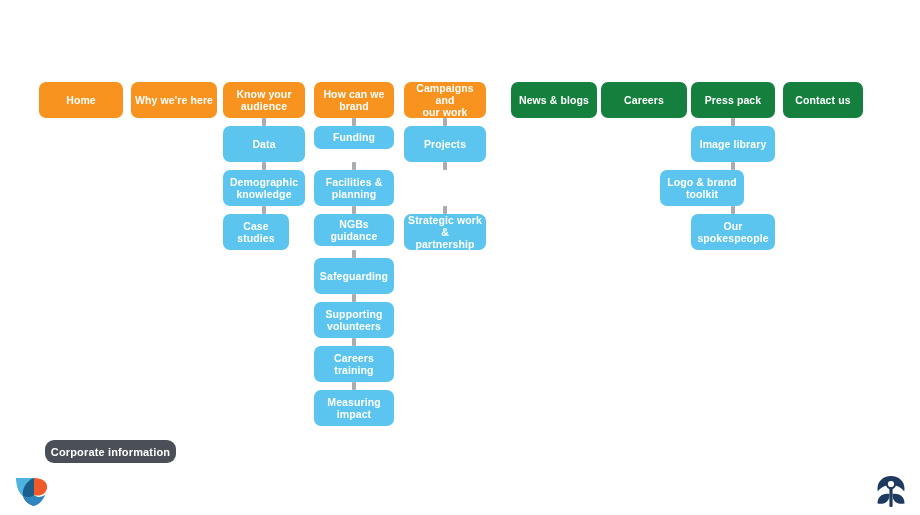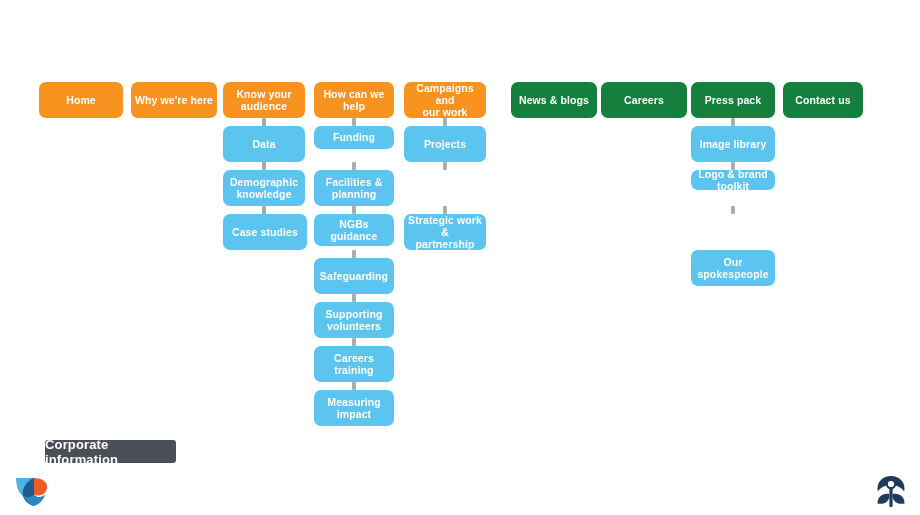--- a/index.html
+++ b/index.html
@@ -41,22 +41,22 @@
     background:#a7adb3;
     border-radius:1px;
   }
 
   
   .pill{
     position:absolute;
     box-sizing:border-box;
     background:#4b5058;
     color:#ffffff;
-    border-radius:3px;
-    font-size:13px;
+    border-radius:9px;
+    font-size:11px;
     font-weight:bold;
     display:flex;
     align-items:center;
     justify-content:center;
     letter-spacing:0.15px;
   }
 
   
   .logo{position:absolute;}
 </style>
@@ -67,23 +67,23 @@
     <div class="node lvl1" style="left: 23px; top: 82px; width: 84px; height: 36px; margin-left: 16px;">Home</div>
     <div class="node lvl1" style="left: 131px; top: 82px; width: 86px; height: 36px;">Why we're here</div>
     <div class="node lvl1" style="left: 223px; top: 82px; width: 82px; height: 36px;">Know your
 audience</div>
     <div class="connector" style="left: 262px; top: 118px; height: 8px;"></div>
     <div class="node lvl2" style="left: 223px; top: 126px; width: 82px; height: 36px;">Data</div>
     <div class="connector" style="left: 262px; top: 162px; height: 8px;"></div>
     <div class="node lvl2" style="left: 223px; top: 170px; width: 82px; height: 36px;">Demographic
 knowledge</div>
     <div class="connector" style="left: 262px; top: 206px; height: 8px;"></div>
-    <div class="node lvl2" style="left: 223px; top: 214px; width: 84px; height: 36px;">Case studies</div>
+    <div class="node lvl2" style="left: 223px; top: 214px; width: 66px; height: 36px;">Case studies</div>
     <div class="node lvl1" style="left: 314px; top: 82px; width: 80px; height: 36px;">How can we
-help</div>
+brand</div>
     <div class="connector" style="left: 352px; top: 118px; height: 8px;"></div>
     <div class="node lvl2" style="left: 314px; top: 126px; width: 80px; height: 23px;">Funding</div>
     <div class="connector" style="left: 352px; top: 162px; height: 8px;"></div>
     <div class="node lvl2" style="left: 314px; top: 170px; width: 80px; height: 36px;">Facilities &amp;
 planning</div>
     <div class="connector" style="left: 352px; top: 206px; height: 8px;"></div>
     <div class="node lvl2" style="left: 314px; top: 214px; width: 80px; height: 32px;">NGBs guidance</div>
     <div class="connector" style="left: 352px; top: 250px; height: 8px;"></div>
     <div class="node lvl2" style="left: 314px; top: 258px; width: 80px; height: 36px;">Safeguarding</div>
     <div class="connector" style="left: 352px; top: 294px; height: 8px;"></div>
@@ -102,24 +102,24 @@
     <div class="connector" style="left: 443px; top: 162px; height: 8px;"></div>
     <div class="connector" style="left: 443px; top: 206px; height: 8px;"></div>
     <div class="node lvl2" style="left: 404px; top: 214px; width: 82px; height: 36px;">Strategic work &amp;
 partnership</div>
     <div class="node lvl1b" style="left: 511px; top: 82px; width: 86px; height: 36px;">News &amp; blogs</div>
     <div class="node lvl1b" style="left: 601px; top: 82px; width: 86px; height: 36px;">Careers</div>
     <div class="node lvl1b" style="left: 691px; top: 82px; width: 84px; height: 36px;">Press pack</div>
     <div class="connector" style="left: 731px; top: 118px; height: 8px;"></div>
     <div class="node lvl2" style="left: 691px; top: 126px; width: 84px; height: 36px;">Image library</div>
     <div class="connector" style="left: 731px; top: 162px; height: 8px;"></div>
-    <div class="node lvl2" style="left: 691px; top: 170px; width: 84px; height: 20px;">Logo &amp; brand
+    <div class="node lvl2" style="left: 660px; top: 170px; width: 84px; height: 36px;">Logo &amp; brand
 toolkit</div>
     <div class="connector" style="left: 731px; top: 206px; height: 8px;"></div>
-    <div class="node lvl2" style="left: 691px; top: 214px; width: 84px; height: 36px; margin-top: 36px;">Our
+    <div class="node lvl2" style="left: 691px; top: 214px; width: 84px; height: 36px;">Our
 spokespeople</div>
     <div class="node lvl1b" style="left: 783px; top: 82px; width: 80px; height: 36px;">Contact us</div>
     <div class="pill" style="left: 45px; top: 440px; width: 131px; height: 23px;">Corporate information</div>
   </div>
 
 <svg class="logo" style="left:12px; top:476px;" width="40" height="32" viewBox="0 0 40 32">
   <path d="M4 2 C4 2 4 16 11 20 C18 24 22 18 22 18 L22 2 Z" fill="#4FB3DF"></path>
   <path d="M22 2 L22 30 C22 30 13 28 11 20 C9.5 13.5 14 5 22 2 Z" fill="#1B5E8C"></path>
   <path d="M22 2 C30 2 36 6 35 12 C34 18 28 21 22 19 Z" fill="#F05A28"></path>
   <path d="M22 18 C22 18 29 22 33 18 C33 18 31 28 22 30 Z" fill="#1B5E8C" opacity="0.0"></path>

